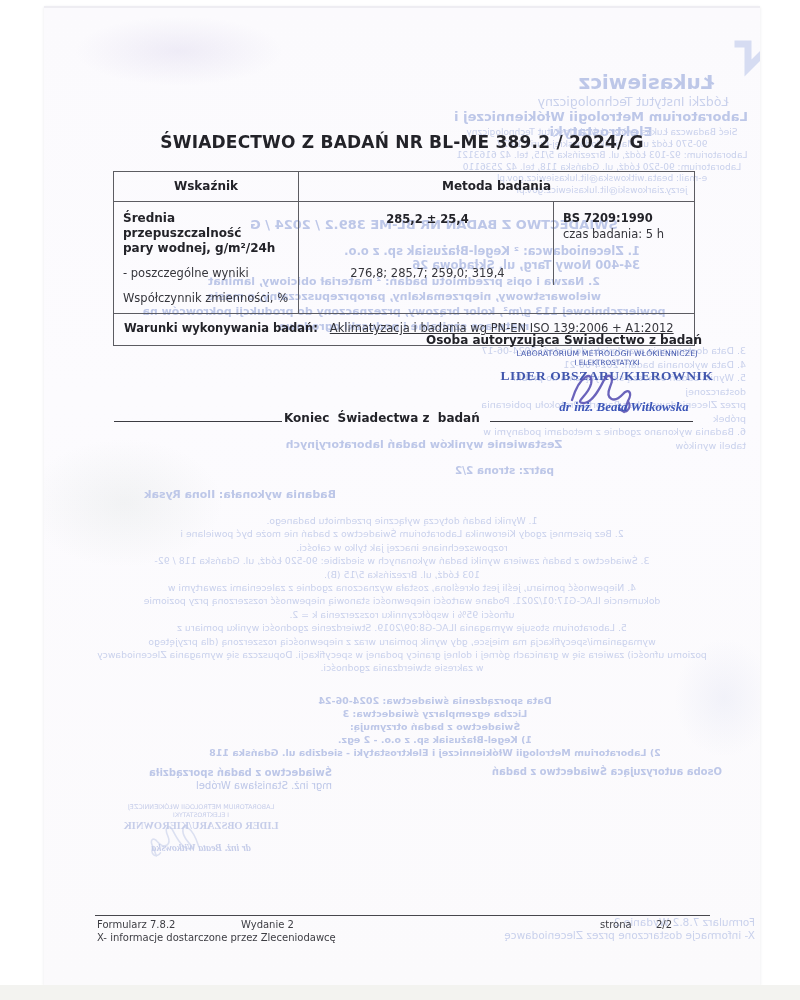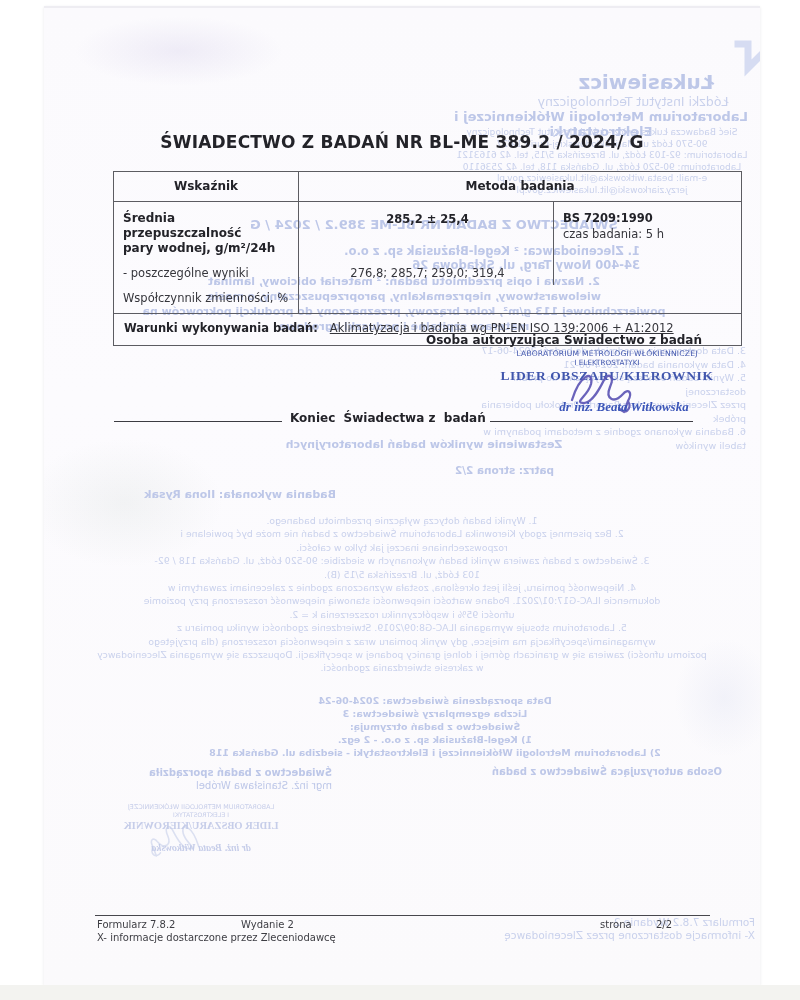--- a/index.html
+++ b/index.html
@@ -15,21 +15,21 @@
   .page{position:absolute;left:44px;top:6px;width:716px;height:979px;
         background:linear-gradient(180deg,#fbfafd 0%,#fcfbfe 40%,#fbfafc 100%);
         border-top:2px solid #eeedf2;box-shadow:0 1px 3px rgba(40,40,60,0.10);overflow:hidden;}
   
   .m{transform:scaleX(-1);filter:blur(0.55px);color:var(--bleed);position:absolute;}
   .mb{font-weight:bold;color:var(--bleed-bold);}
   .blob{position:absolute;border-radius:50%;}
   
   .title{position:absolute;left:0;top:124px;width:100%;text-align:center;
          font-size:17px;font-weight:bold;color:var(--ink-bold);letter-spacing:0.2px;}
-  .tbl{position:absolute;left:69px;top:163px;width:629px;border:1.5px solid var(--line);
+  .tbl{position:absolute;left:69px;top:163px;width:582px;border:1.5px solid var(--line);
        font-size:11.5px;color:var(--ink);background:transparent;}
   .thead{display:flex;border-bottom:1.5px solid var(--line);height:30px;line-height:29px;
          font-weight:bold;font-size:12px;color:var(--ink-bold);text-align:center;}
   .h1{width:185px;border-right:1px solid var(--line);}
   .h2{width:255px;border-right:1px solid var(--line);}
   .h3{flex:1;}
   .tbody{display:grid;grid-template-columns:185px 255px 1fr;}
   .bc{padding:6px 6px 4px 9px;}
   .br1{border-right:1px solid var(--line);}
   .vcenter{text-align:center;}
@@ -43,21 +43,21 @@
   .stamp{position:absolute;left:438px;top:341px;width:250px;text-align:center;color:var(--stamp);}
   .stamp .s1{font-size:7.6px;line-height:9px;letter-spacing:0.2px;}
   .stamp .s2{font-size:7.2px;line-height:9px;}
   .stamp .s3{font-family:"Liberation Serif","DejaVu Serif",serif;font-size:13.5px;line-height:17px;
              letter-spacing:0.6px;font-weight:bold;}
   .sig-svg{position:absolute;left:514px;top:356px;width:96px;height:54px;}
   .signer{position:absolute;left:470px;top:391px;width:220px;text-align:center;
           font-family:"Liberation Serif","DejaVu Serif",serif;font-style:italic;font-weight:bold;
           font-size:13px;color:var(--signer);}
   .uline{position:absolute;border-top:1.3px solid #3c3c42;}
-  .end-label{position:absolute;left:246px;top:403px;font-size:12px;font-weight:bold;
+  .end-label{position:absolute;left:240px;top:403px;font-size:12px;font-weight:bold;
              color:var(--ink-bold);white-space:pre;}
   .f-line{position:absolute;left:51px;top:907px;width:615px;border-top:1.5px solid #47474d;}
   .ftxt{position:absolute;font-size:10px;color:#3d3d43;}
   .bleed-sig{position:absolute;left:88px;top:808px;width:78px;height:46px;opacity:0.55;}
 </style>
 </head>
 <body>
 
 <div class="canvas">
   <div class="page">

